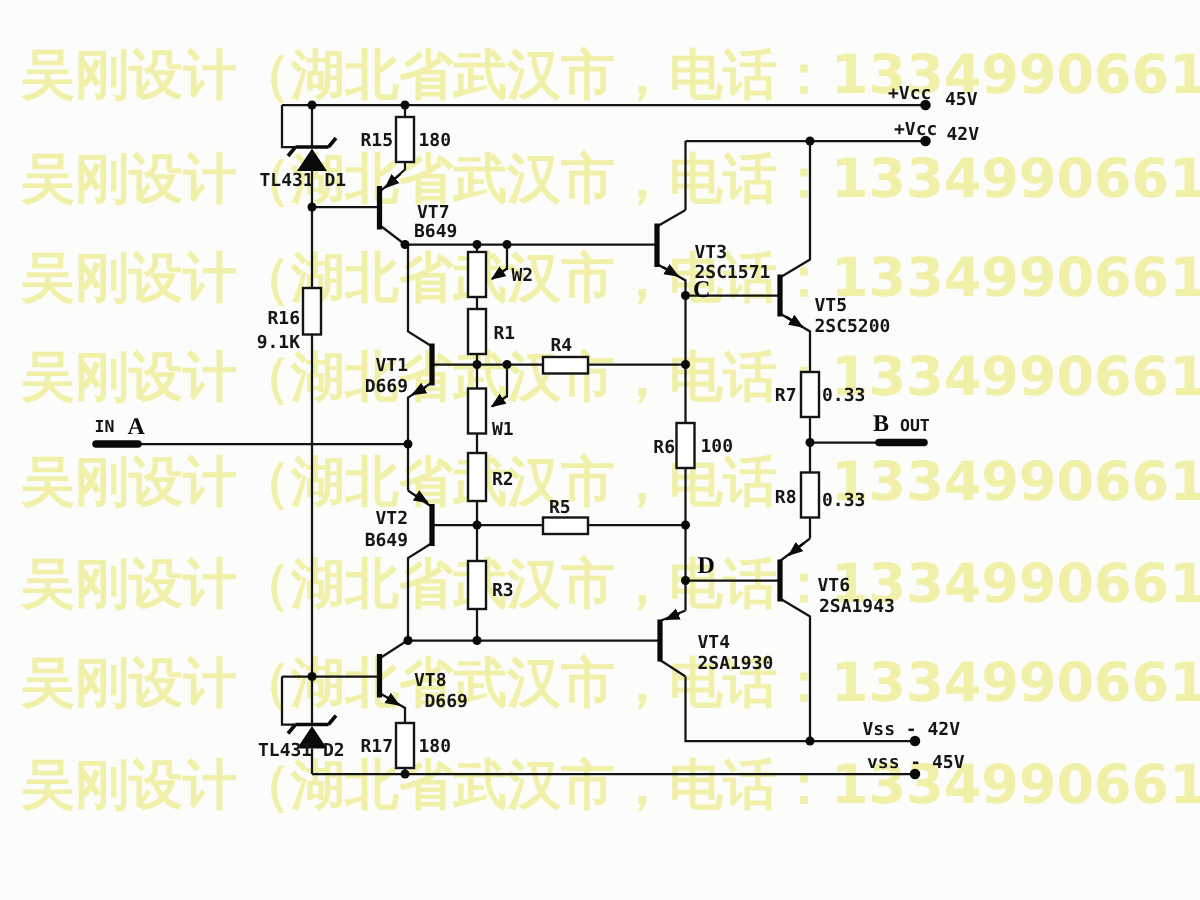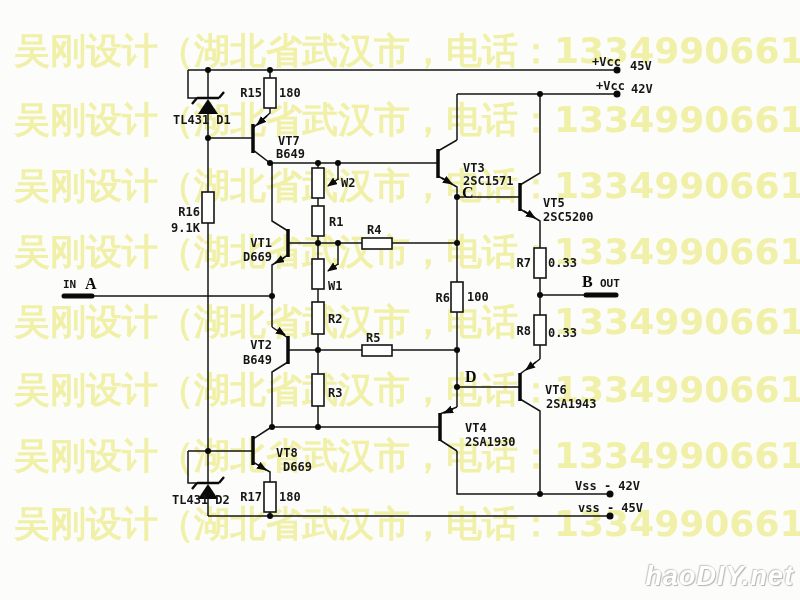--- a/index.html
+++ b/index.html
@@ -220,14 +220,13 @@
       <text class="lbl" x="463" y="185">2SC1571</text>
       <text class="lbl" x="543" y="207">VT5</text>
       <text class="lbl" x="543" y="221">2SC5200</text>
       <text class="lbl" x="545" y="394">VT6</text>
       <text class="lbl" x="546" y="408">2SA1943</text>
       <text class="lbl" x="465" y="432">VT4</text>
       <text class="lbl" x="465" y="446">2SA1930</text>
     </g>
   </svg>
 
-  <div class="logo">haoDIY.net</div>
 </div>
 
 </body></html>

